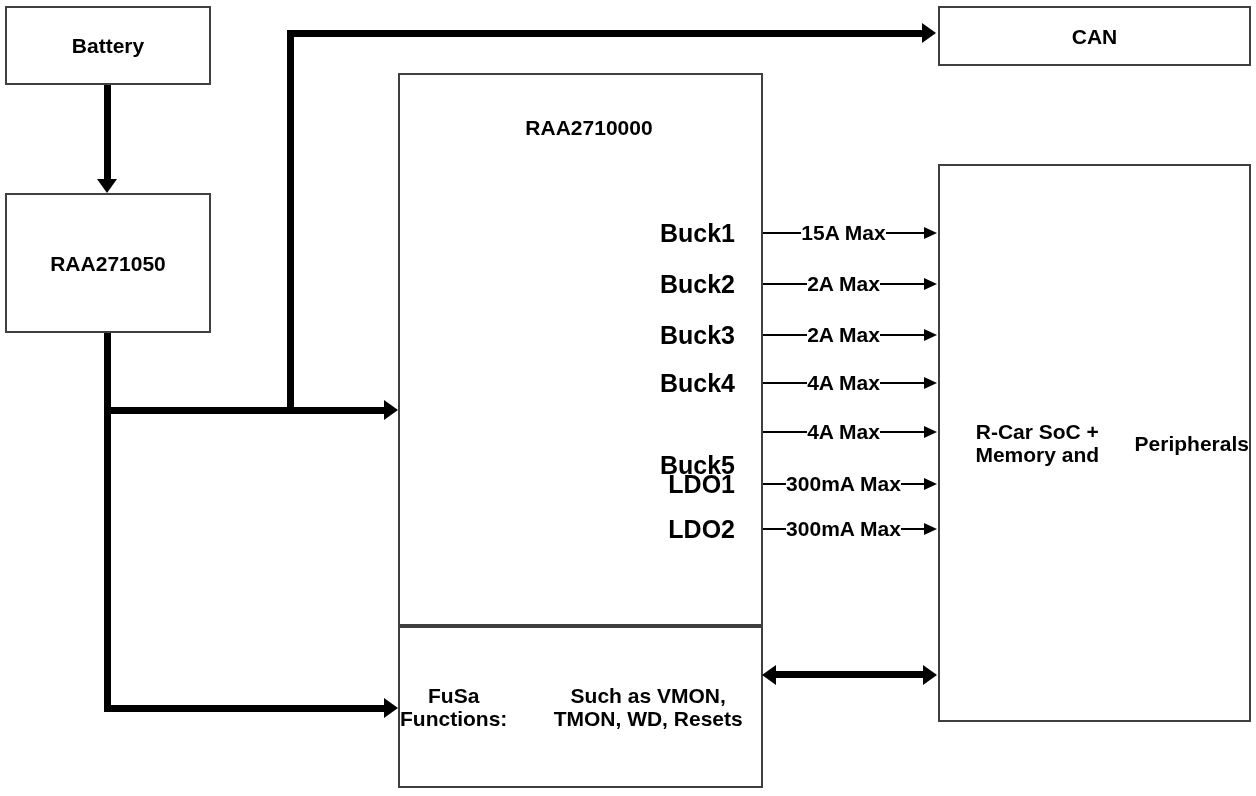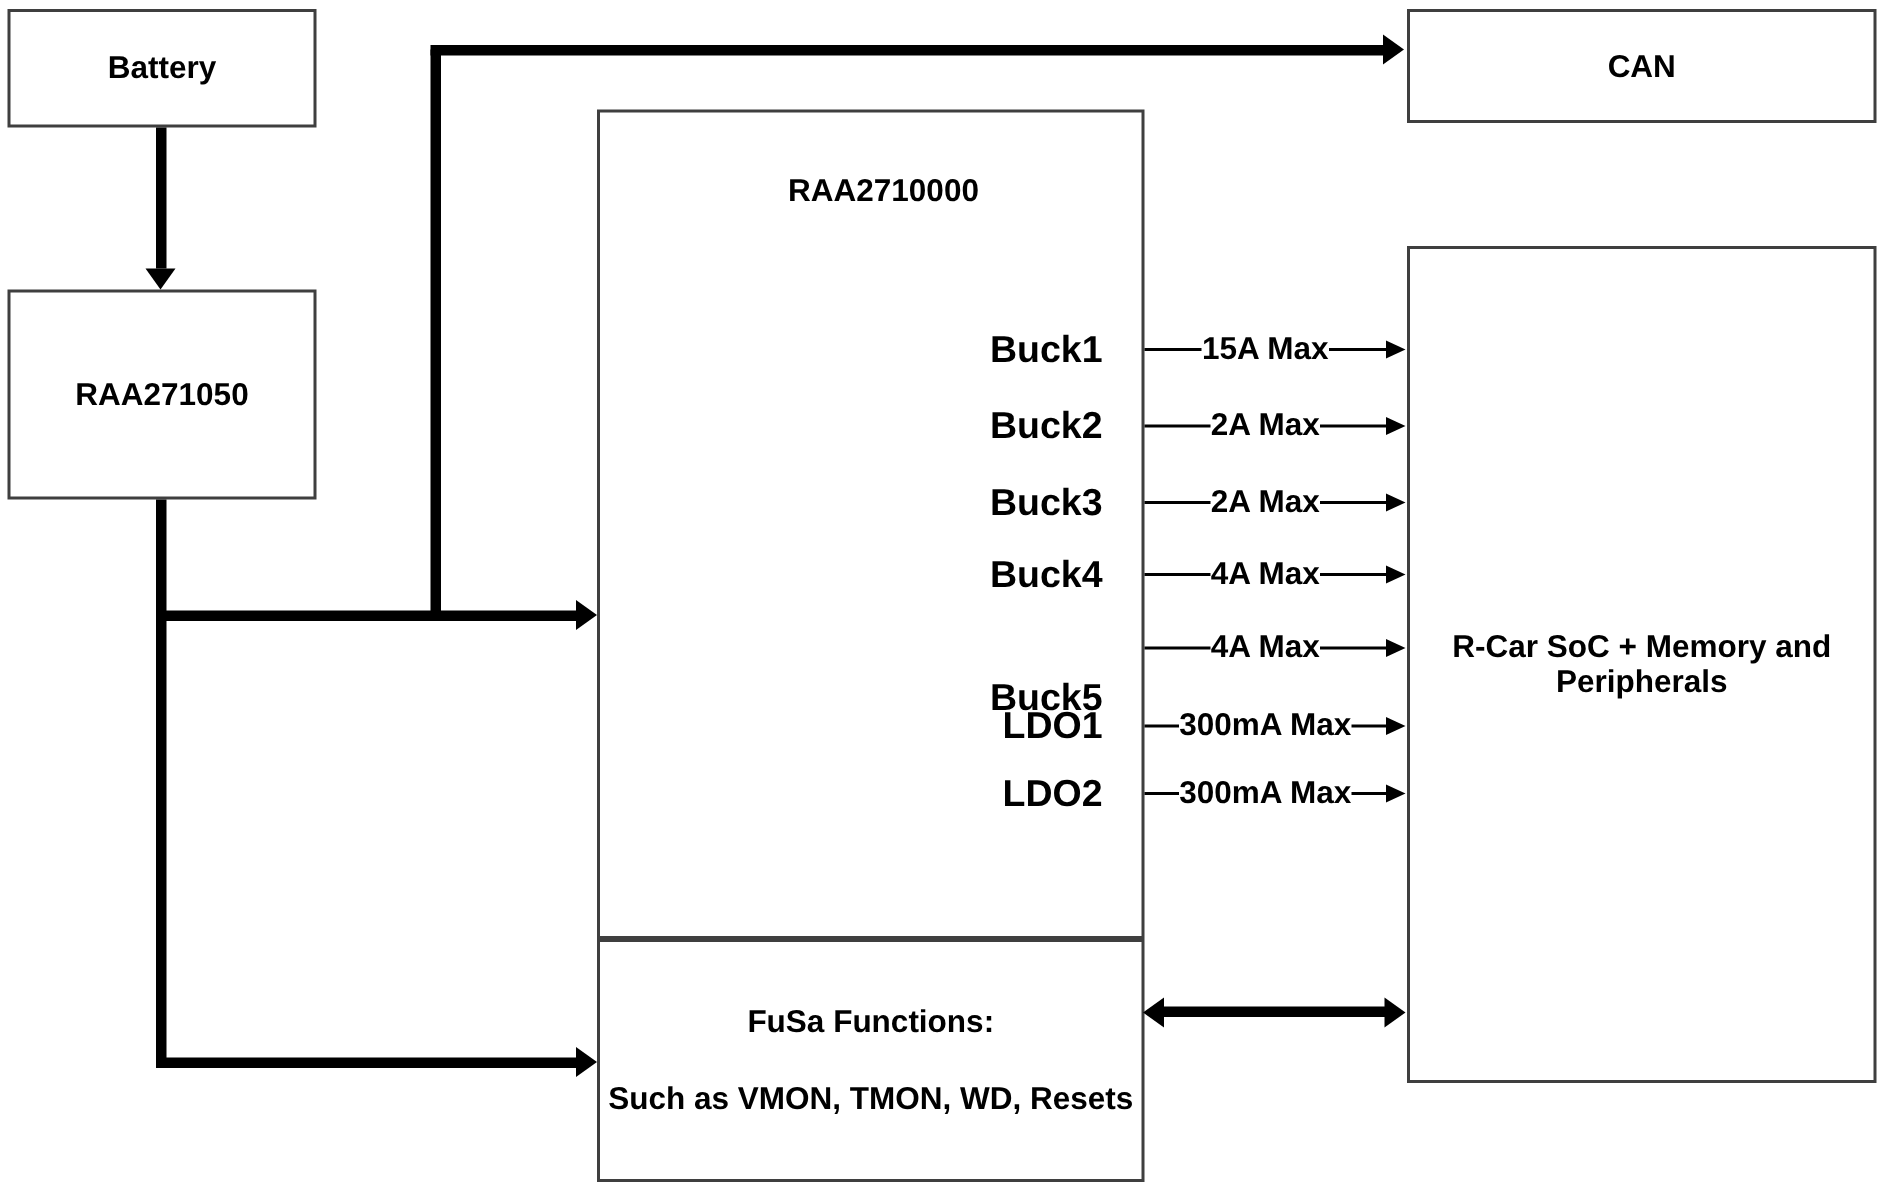--- a/index.html
+++ b/index.html
@@ -20,31 +20,31 @@
     position: absolute;
     border: 2px solid #3f3f3f;
     background: #ffffff;
     display: flex;
     align-items: center;
     justify-content: center;
     text-align: center;
     font-size: 21px;
     line-height: 23px;
   }
-  .box.col { flex-direction: column; }
+  .box.col { flex-direction: row; }
   
   .box-battery   { left: 5px;   top: 6px;   width: 206px; height: 79px;  }
   .box-raa271050 { left: 5px;   top: 193px; width: 206px; height: 140px; }
   .box-main      { left: 398px; top: 73px;  width: 365px; height: 553px;
                    justify-content: flex-start; align-items: flex-start; }
   .box-main .main-title {
     width: 100%; text-align: center; margin-top: 41px; line-height: 24px; padding-left: 17px;
   }
   .box-fusa      { left: 398px; top: 626px; width: 365px; height: 162px; gap: 28px; }
-  .box-can       { left: 938px; top: 6px;   width: 313px; height: 76px;  }
+  .box-can       { left: 938px; top: 6px;   width: 313px; height: 60px;  }
   .box-rcar      { left: 938px; top: 164px; width: 313px; height: 558px; }
   
   .tline { position: absolute; background: #000000; }
   .l-battery-drop { left: 104px; top: 85px;  width: 7px;   height: 94px; }
   .l-left-vert    { left: 104px; top: 333px; width: 7px;   height: 379px; }
   .l-mid-horiz    { left: 104px; top: 407px; width: 282px; height: 7px; }
   .l-up-branch    { left: 287px; top: 33px;  width: 7px;   height: 381px; }
   .l-top-horiz    { left: 287px; top: 30px;  width: 637px; height: 7px; }
   .l-bot-horiz    { left: 104px; top: 705px; width: 282px; height: 7px; }
   .l-double       { left: 775px; top: 671px; width: 150px; height: 7px; }

